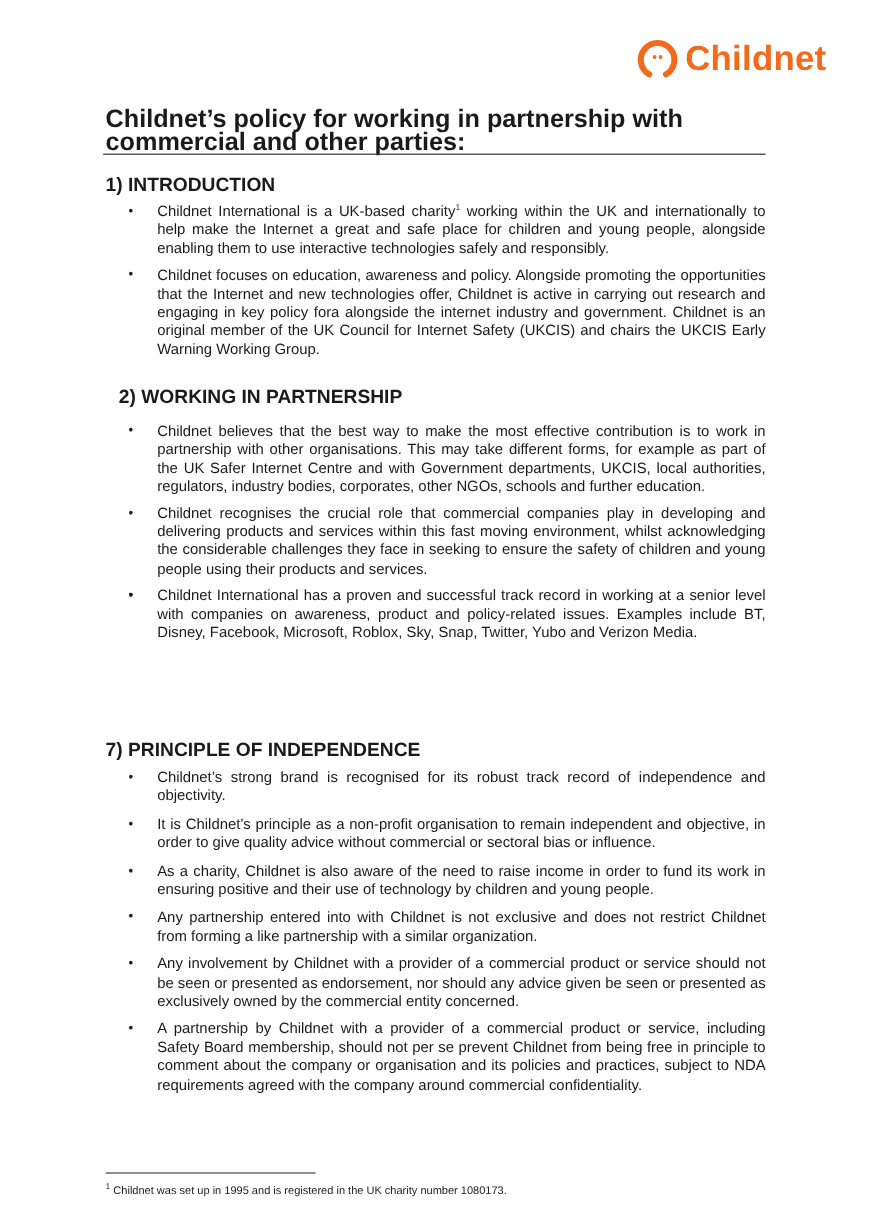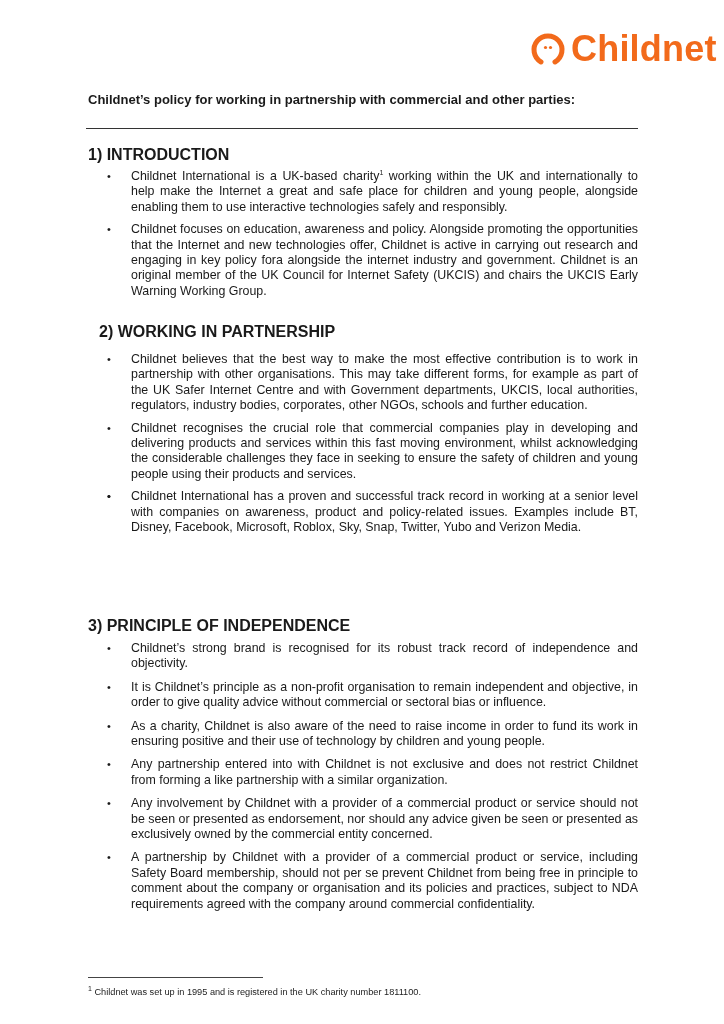--- a/index.html
+++ b/index.html
@@ -1,23 +1,23 @@
 <!DOCTYPE html>
 <html><head>
 <meta charset="utf-8">
 <style>
   html, body { margin: 0; padding: 0; background: #ffffff; }
   body { width: 724px; height: 1024px; position: relative; overflow: hidden;
          font-family: "Liberation Sans", sans-serif; color: #1a1a1a; }
   .logo { position: absolute; left: 530px; top: 31px; display: flex; align-items: center; }
   .logo svg { width: 36px; height: 36px; display: block; }
-  .logo-text { font-family: "Liberation Sans", sans-serif; font-weight: bold; font-size: 36px;
+  .logo-text { font-family: "Liberation Sans", sans-serif; font-weight: bold; font-size: 29px;
                color: #f26a1b; margin-left: 5px; letter-spacing: 0.2px; line-height: 1; }
   .title { position: absolute; left: 88px; top: 90px; width: 550px;
-           font-weight: bold; font-size: 13px; line-height: 19px; margin: 0; }
+           font-weight: bold; font-size: 21px; line-height: 19px; margin: 0; }
   .title-rule { position: absolute; left: 86px; top: 128px; width: 552px; height: 0;
                 border-top: 1.2px solid #333; }
   .section { position: absolute; left: 88px; width: 550px; }
   .section-heading { font-weight: bold; font-size: 16px; margin: 0; line-height: 15px; }
   ul.bullets { list-style: none; margin: 0; padding: 0; }
   ul.bullets li { position: relative; padding-left: 43px; font-size: 12.4px; line-height: 15.4px;
                   text-align: justify; }
   ul.bullets li .dot { position: absolute; left: 19px; top: 0; font-size: 11px; }
   sup { font-size: 7px; line-height: 0; vertical-align: super; }
   .fn-rule { position: absolute; left: 88px; top: 977px; width: 175px; border-top: 1px solid #444; }
@@ -54,25 +54,25 @@
   <h2 class="section-heading" style="margin-bottom:13px;margin-left:11px;">2) WORKING IN PARTNERSHIP</h2>
   <ul class="bullets">
     <li style="margin-bottom:7px;"><span class="dot">•</span><span>Childnet believes that the best way to make the most effective contribution is to work in partnership with other organisations. This may take different forms, for example as part of the UK Safer Internet Centre and with Government departments, UKCIS, local authorities, regulators, industry bodies, corporates, other NGOs, schools and further education.</span></li>
     <li style="margin-bottom:7px;"><span class="dot">•</span><span>Childnet recognises the crucial role that commercial companies play in developing and delivering products and services within this fast moving environment, whilst acknowledging the considerable challenges they face in seeking to ensure the safety of children and young people using their products and services.</span></li>
     <li style="margin-bottom:7px;"><span class="dot">•</span></li>
     <li><span class="dot">•</span><span>Childnet International has a proven and successful track record in working at a senior level with companies on awareness, product and policy-related issues.  Examples include BT, Disney, Facebook, Microsoft, Roblox, Sky, Snap, Twitter, Yubo and Verizon Media.</span></li>
   </ul>
 </div>
 
 <div class="section" style="top:618px;">
-  <h2 class="section-heading" style="margin-bottom:8px;">3) PRINCIPLE OF INDEPENDENCE</h2>
+  <h2 class="section-heading" style="margin-bottom:8px;">7) PRINCIPLE OF INDEPENDENCE</h2>
   <ul class="bullets">
     <li style="margin-bottom:8px;"><span class="dot">•</span><span>Childnet’s strong brand is recognised for its robust track record of independence and objectivity.</span></li>
     <li style="margin-bottom:8px;"><span class="dot">•</span><span>It is Childnet’s principle as a non-profit organisation to remain independent and objective, in order to give quality advice without commercial or sectoral bias or influence.</span></li>
     <li style="margin-bottom:8px;"><span class="dot">•</span><span>As a charity, Childnet is also aware of the need to raise income in order to fund its work in ensuring positive and their use of technology by children and young people.</span></li>
     <li style="margin-bottom:8px;"><span class="dot">•</span><span>Any partnership entered into with Childnet is not exclusive and does not restrict Childnet from forming a like partnership with a similar organization.</span></li>
     <li style="margin-bottom:8px;"><span class="dot">•</span><span>Any involvement by Childnet with a provider of a commercial product or service should not be seen or presented as endorsement, nor should any advice given be seen or presented as exclusively owned by the commercial entity concerned.</span></li>
     <li><span class="dot">•</span><span>A partnership by Childnet with a provider of a commercial product or service, including Safety Board membership, should not per se prevent Childnet from being free in principle to comment about the company or organisation and its policies and practices, subject to NDA requirements agreed with the company around commercial confidentiality.</span></li>
   </ul>
 </div>
 
 <div class="fn-rule"></div>
-<div class="footnote"><sup>1</sup><span> Childnet was set up in 1995 and is registered in the UK charity number 1811100.</span></div>
+<div class="footnote"><sup>1</sup><span> Childnet was set up in 1995 and is registered in the UK charity number 1080173.</span></div>
 
 </body></html>

